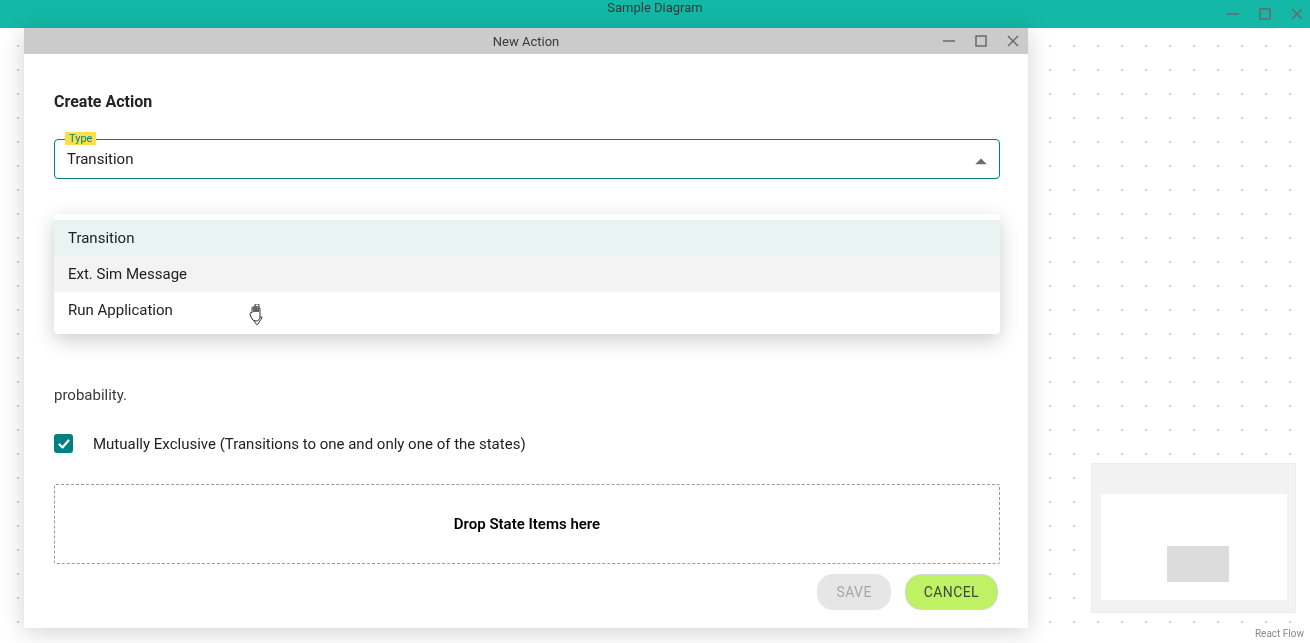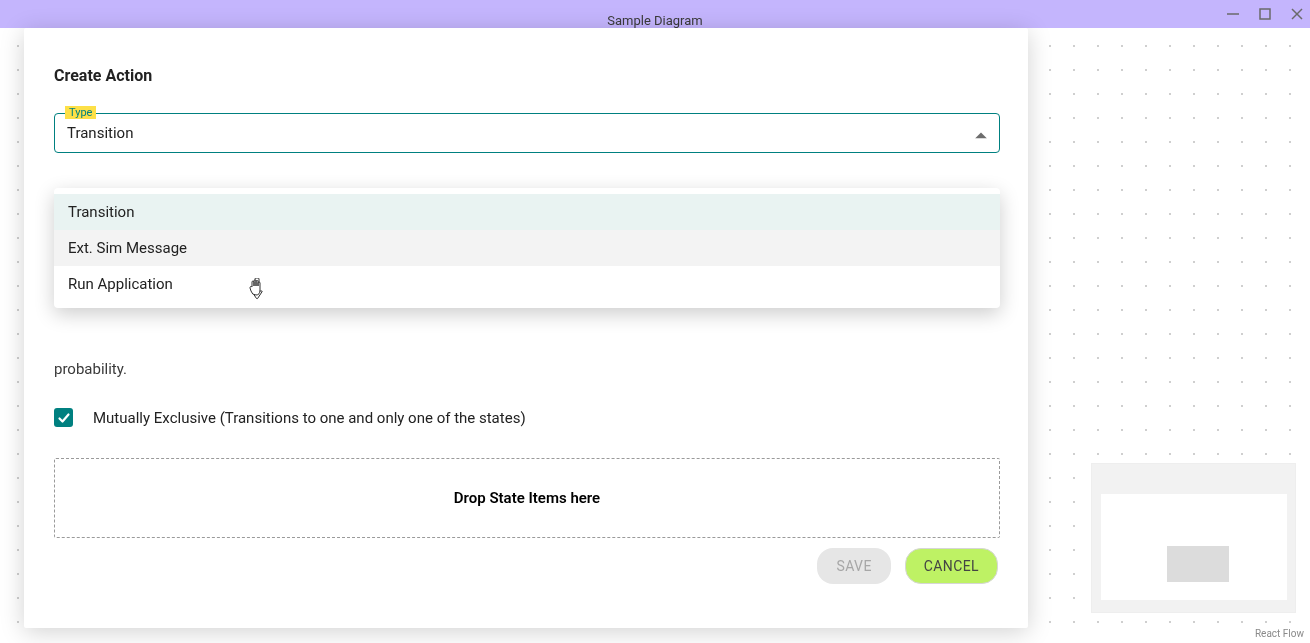--- a/index.html
+++ b/index.html
@@ -10,23 +10,23 @@
     overflow: hidden;
     background: #fff;
     color: #222;
   }
 
   
   .outer-titlebar {
     position: absolute;
     left: 0; top: 0; right: 0;
     height: 28px;
-    background: #c4b5fd;
-    display: flex;
-    align-items: flex-end;
+    background: #14b8a6;
+    display: flex;
+    align-items: flex-start;
     justify-content: center;
     font-size: 13px;
     color: #3a3a3a;
   }
   .outer-win-controls {
     position: absolute;
     right: 6px; top: 0;
     height: 28px;
     display: flex;
     align-items: center;
@@ -281,20 +281,41 @@
 
 <div class="minimap">
   <div class="minimap-inner">
     <div class="minimap-node"></div>
   </div>
 </div>
 
 <div class="attr">React Flow</div>
 
 <div class="dialog">
+  <div class="dialog-titlebar">
+    <span>New Action</span>
+    <div class="dialog-win-controls">
+      <span>
+        <svg class="win-icon" viewBox="0 0 14 14">
+            <line x1="1" y1="7" x2="13" y2="7" stroke="#6a6a6a" stroke-width="1.5"></line>
+          </svg>
+      </span>
+      <span>
+        <svg class="win-icon" viewBox="0 0 14 14">
+            <rect x="2" y="2" width="10" height="10" fill="none" stroke="#6a6a6a" stroke-width="1.5"></rect>
+          </svg>
+      </span>
+      <span>
+        <svg class="win-icon" viewBox="0 0 14 14">
+            <line x1="2" y1="2" x2="12" y2="12" stroke="#6a6a6a" stroke-width="1.5"></line>
+            <line x1="12" y1="2" x2="2" y2="12" stroke="#6a6a6a" stroke-width="1.5"></line>
+          </svg>
+      </span>
+    </div>
+  </div>
 
   <div class="dialog-body">
     <div class="heading">Create Action</div>
 
     <div class="select-field">
       <span class="select-label">Type</span>
       <span class="select-value">Transition</span>
       <span class="select-caret">
         <svg width="12" height="8" viewBox="0 0 12 8">
             <polygon points="0,8 12,8 6,2" fill="#6d6d6d"></polygon>

